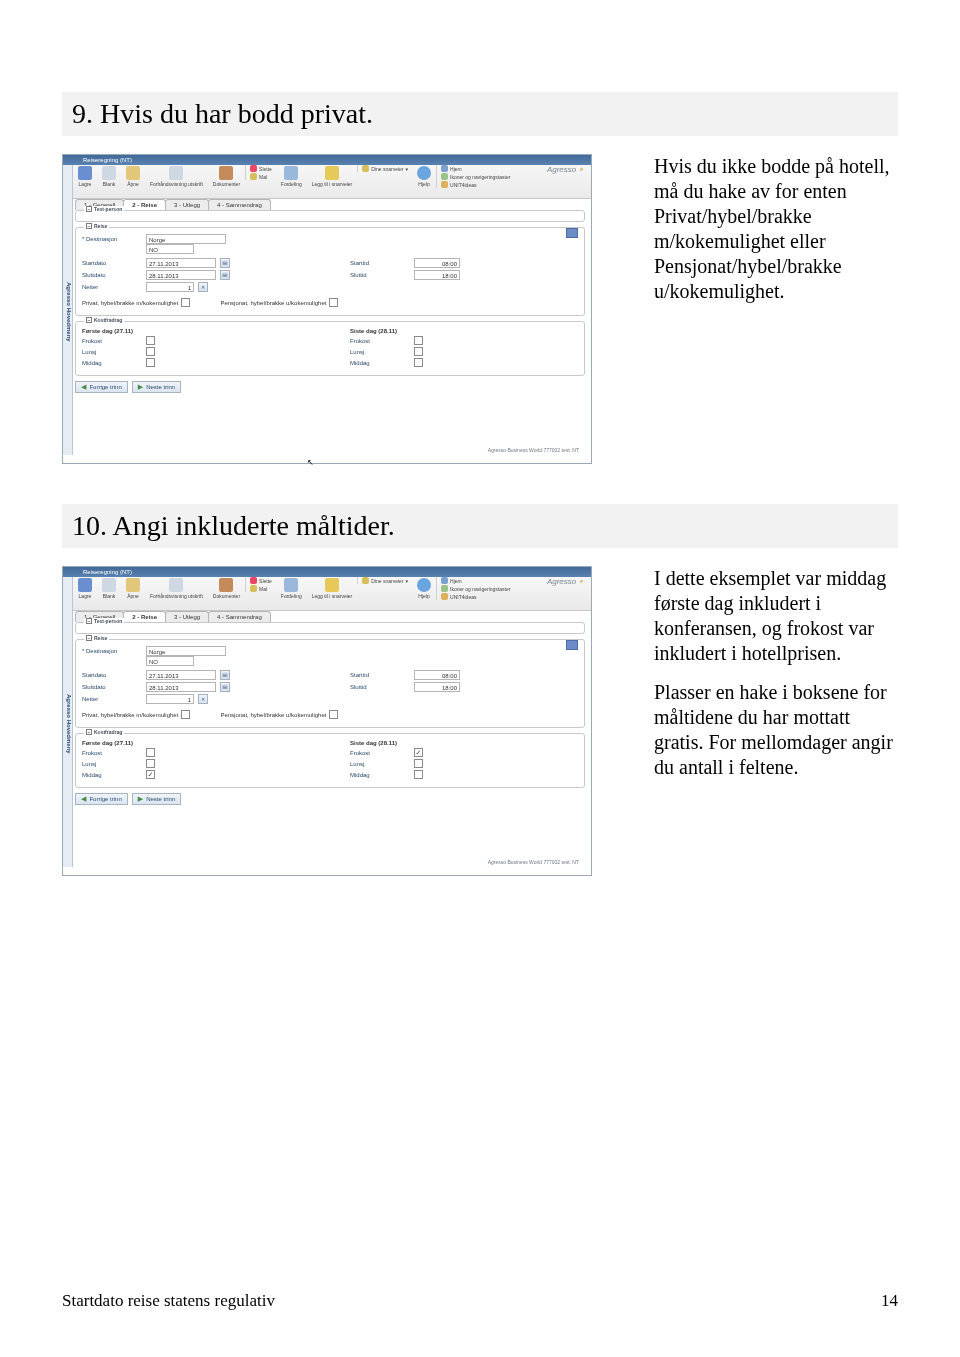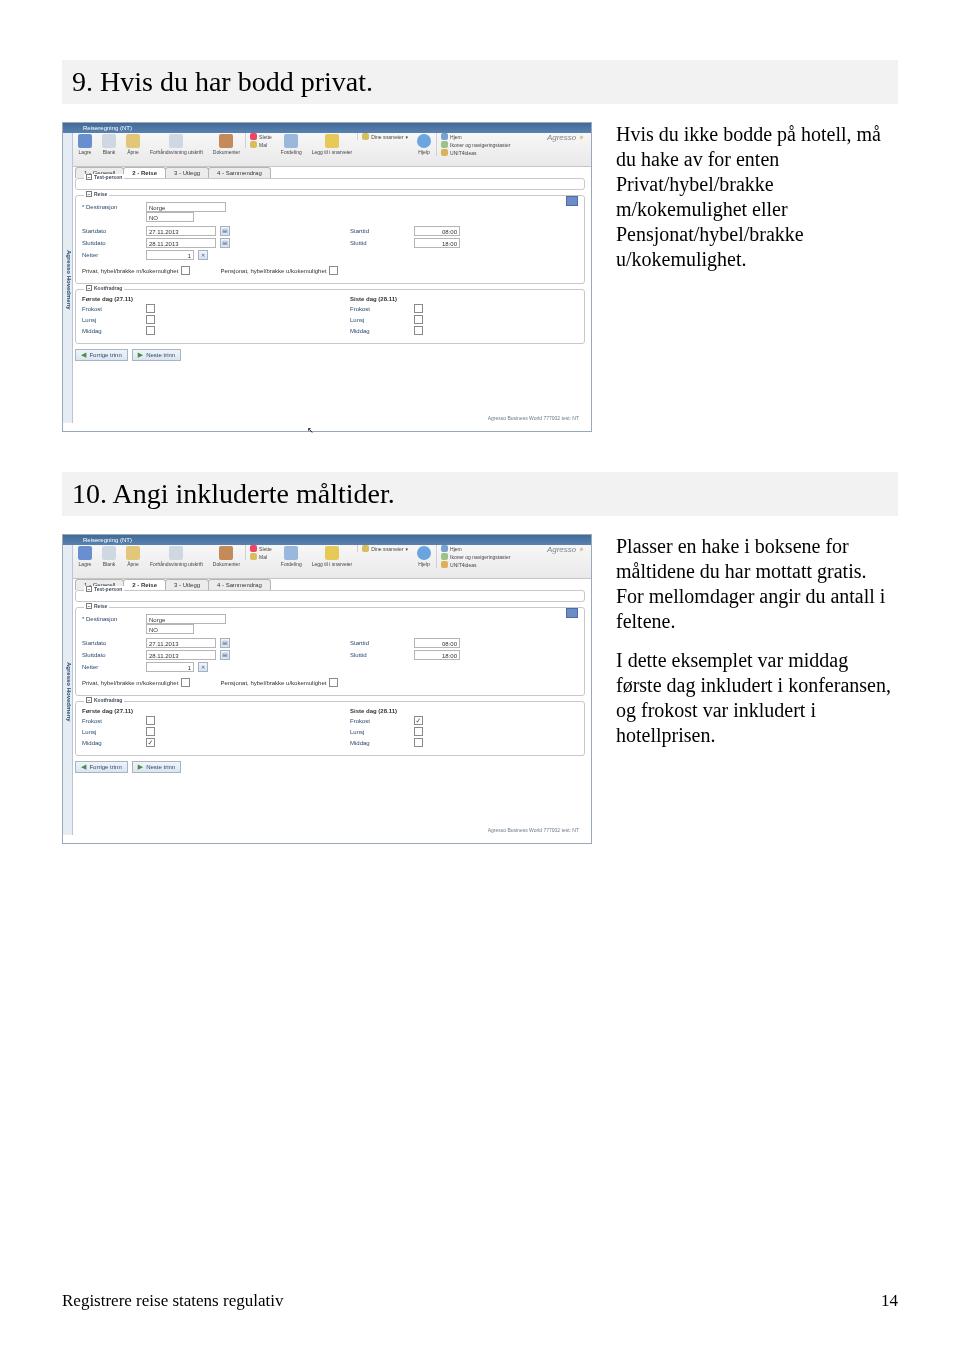--- a/index.html
+++ b/index.html
@@ -11,20 +11,21 @@
     color: #000;
     position: relative;
     padding: 60px 62px 0 62px;
   }
   .section-heading {
     font-size: 28px;
     font-weight: normal;
     background: #f2f2f2;
     padding: 6px 10px;
     margin-bottom: 18px;
+    margin-top: 32px;
   }
   .row {
     display: flex;
     gap: 24px;
     align-items: flex-start;
     margin-bottom: 40px;
   }
   .screenshot {
     width: 530px;
     height: 310px;
@@ -210,20 +211,21 @@
   .footer-note {
     position: absolute;
     right: 6px; bottom: 2px;
     font-size: 5px;
     color: #6c7884;
   }
   .desc {
     font-size: 20px;
     line-height: 1.25;
     flex: 1;
+    margin-left: 38px;
   }
   .desc p { margin-bottom: 14px; }
   #section2-anchor { margin-top: 36px; }
   .imgshift2 .fieldset.kost .two-col .col .ctrl-row .chk.on::after { content: "✓"; }
   .page-footer {
     position: absolute;
     left: 62px; right: 62px; bottom: 46px;
     display: flex;
     justify-content: space-between;
     font-size: 17px;
@@ -628,21 +630,21 @@
         <span class="nav-btn">
             <span class="arr" style="color:#4a8b4a">▶</span>
             <span>Neste trinn</span>
           </span>
       </div>
       <div class="footer-note">Agresso Business World  777002  test: NT</div>
     </div>
   </div>
 
   <div class="desc">
+    <p>I dette eksemplet var middag første dag inkludert i konferansen, og frokost var inkludert i hotellprisen.</p>
     <p>Plasser en hake i boksene for måltidene du har mottatt gratis. For mellomdager angir du antall i feltene.</p>
-    <p>I dette eksemplet var middag første dag inkludert i konferansen, og frokost var inkludert i hotellprisen.</p>
   </div>
 </div>
 
 <div class="page-footer">
-  <span>Registrere reise statens regulativ</span>
+  <span>Startdato reise statens regulativ</span>
   <span>14</span>
 </div>
 
 </body></html>

